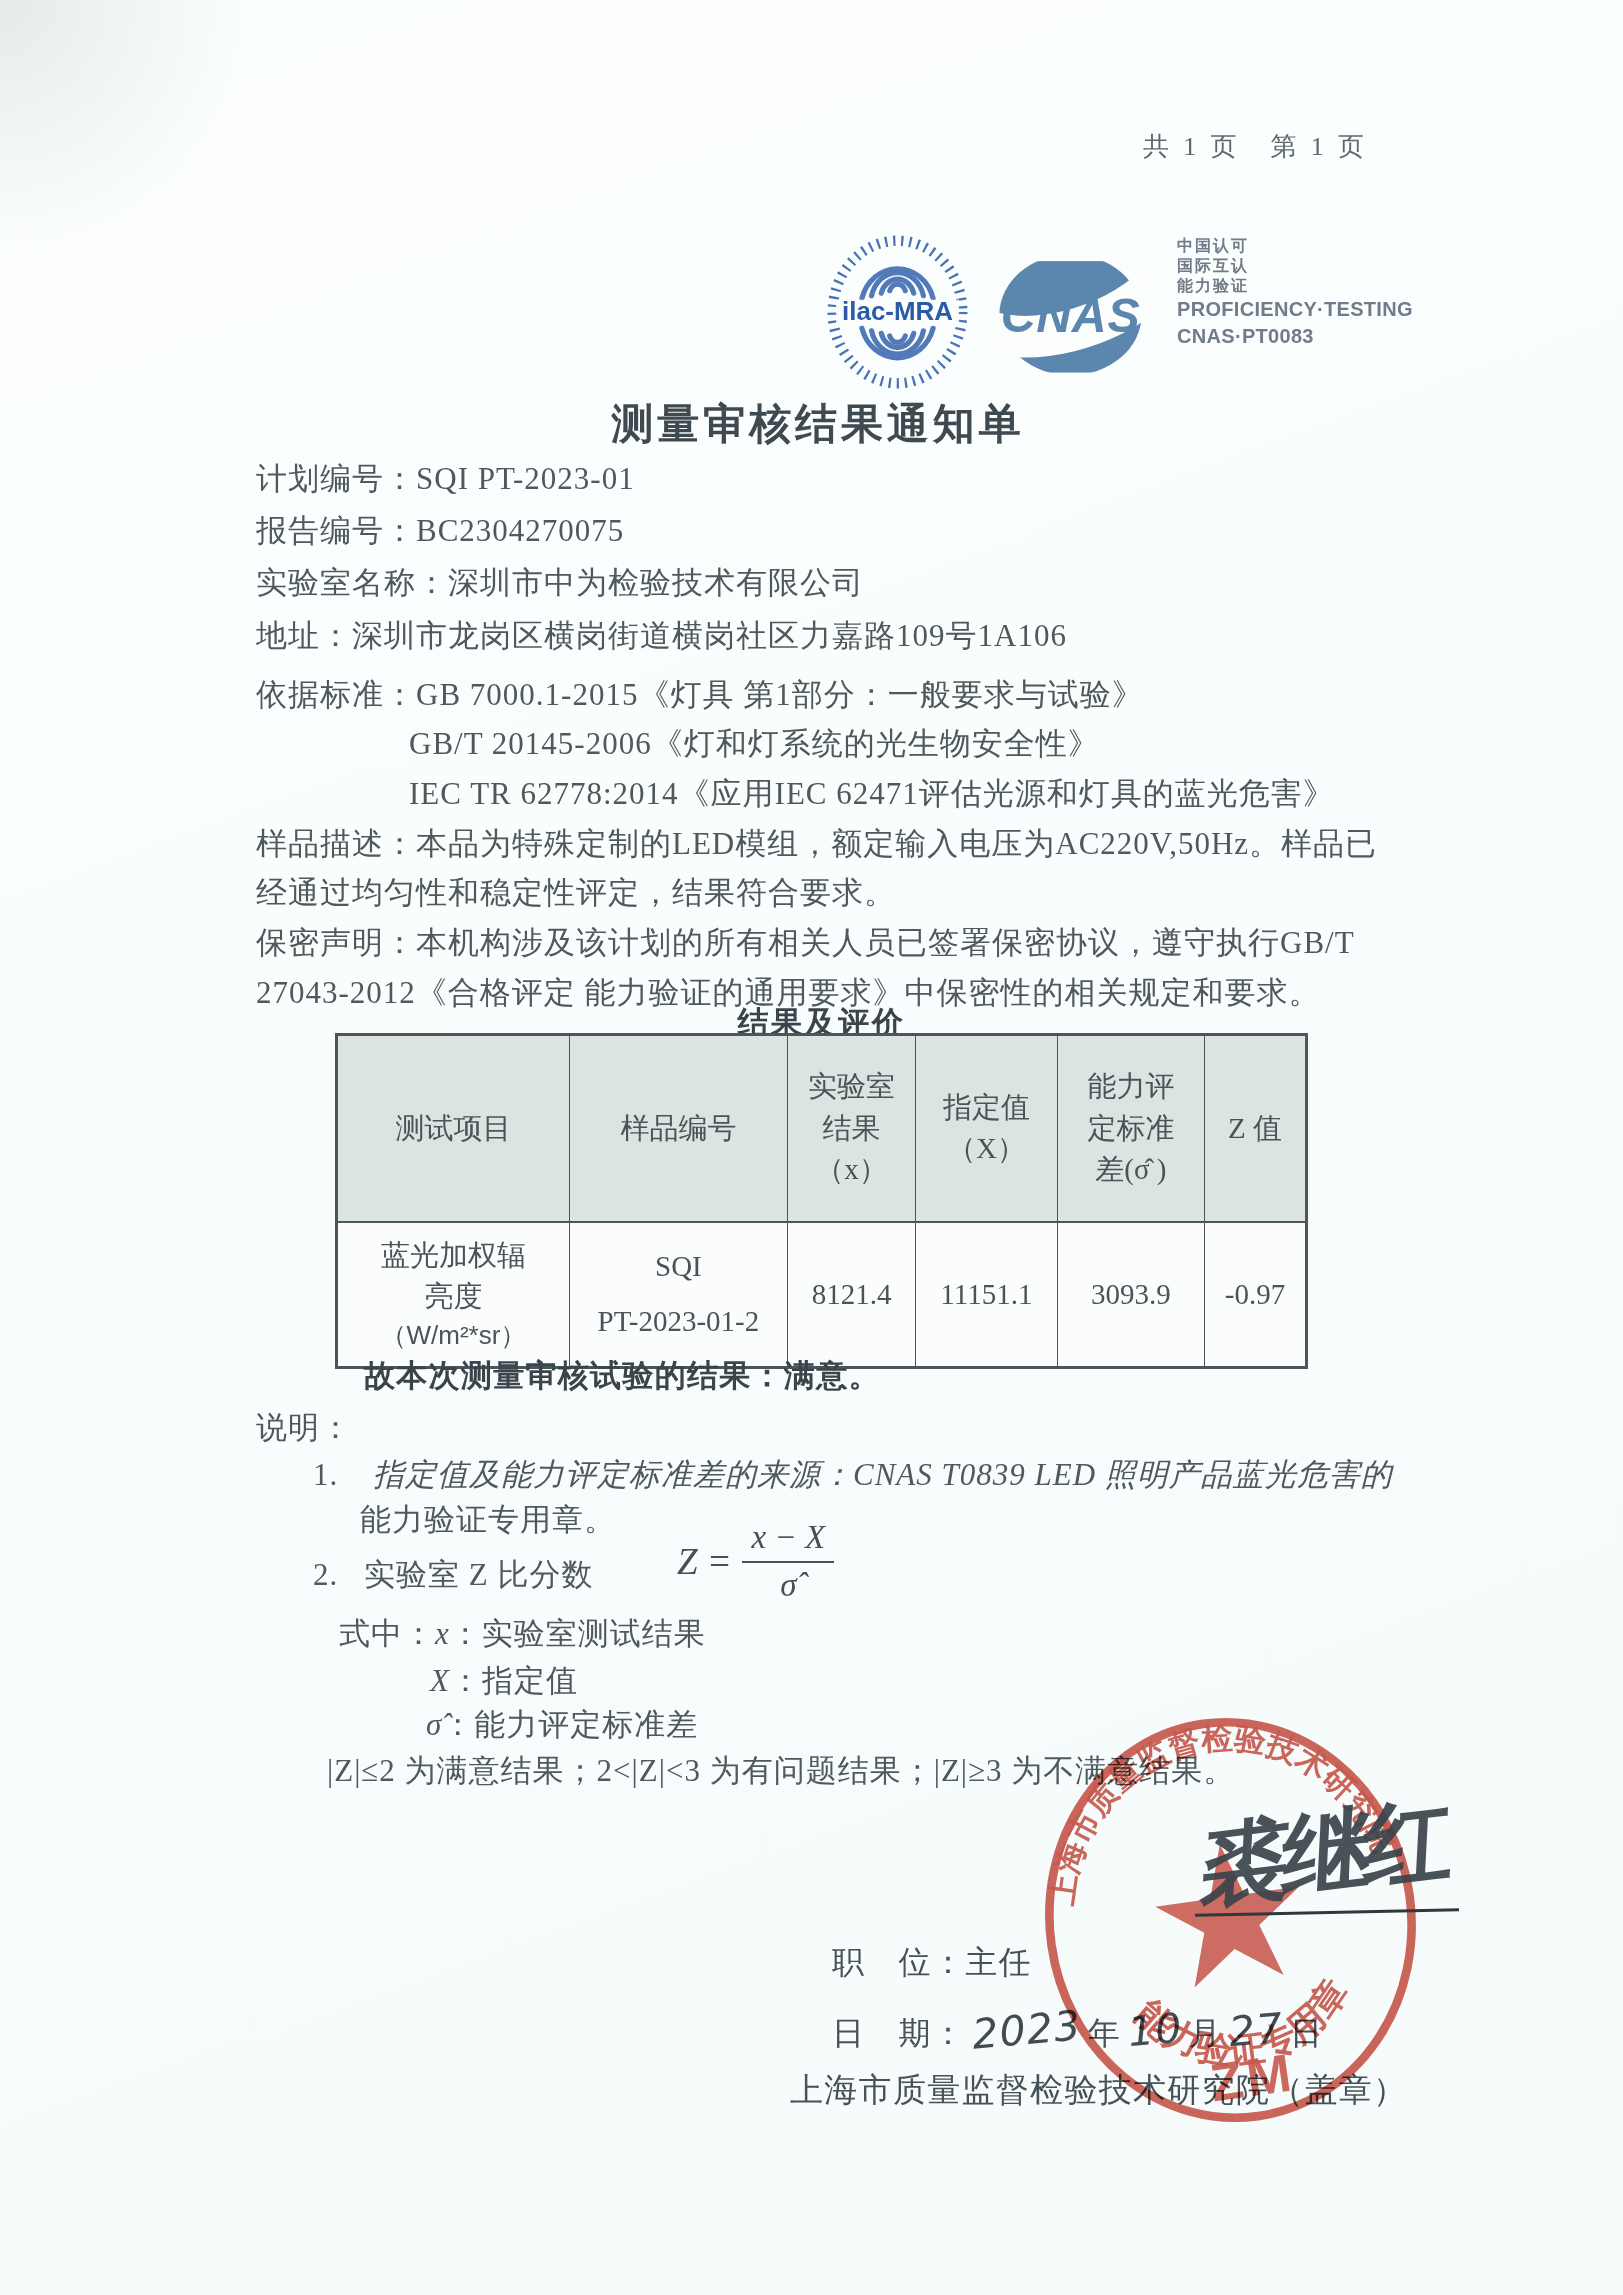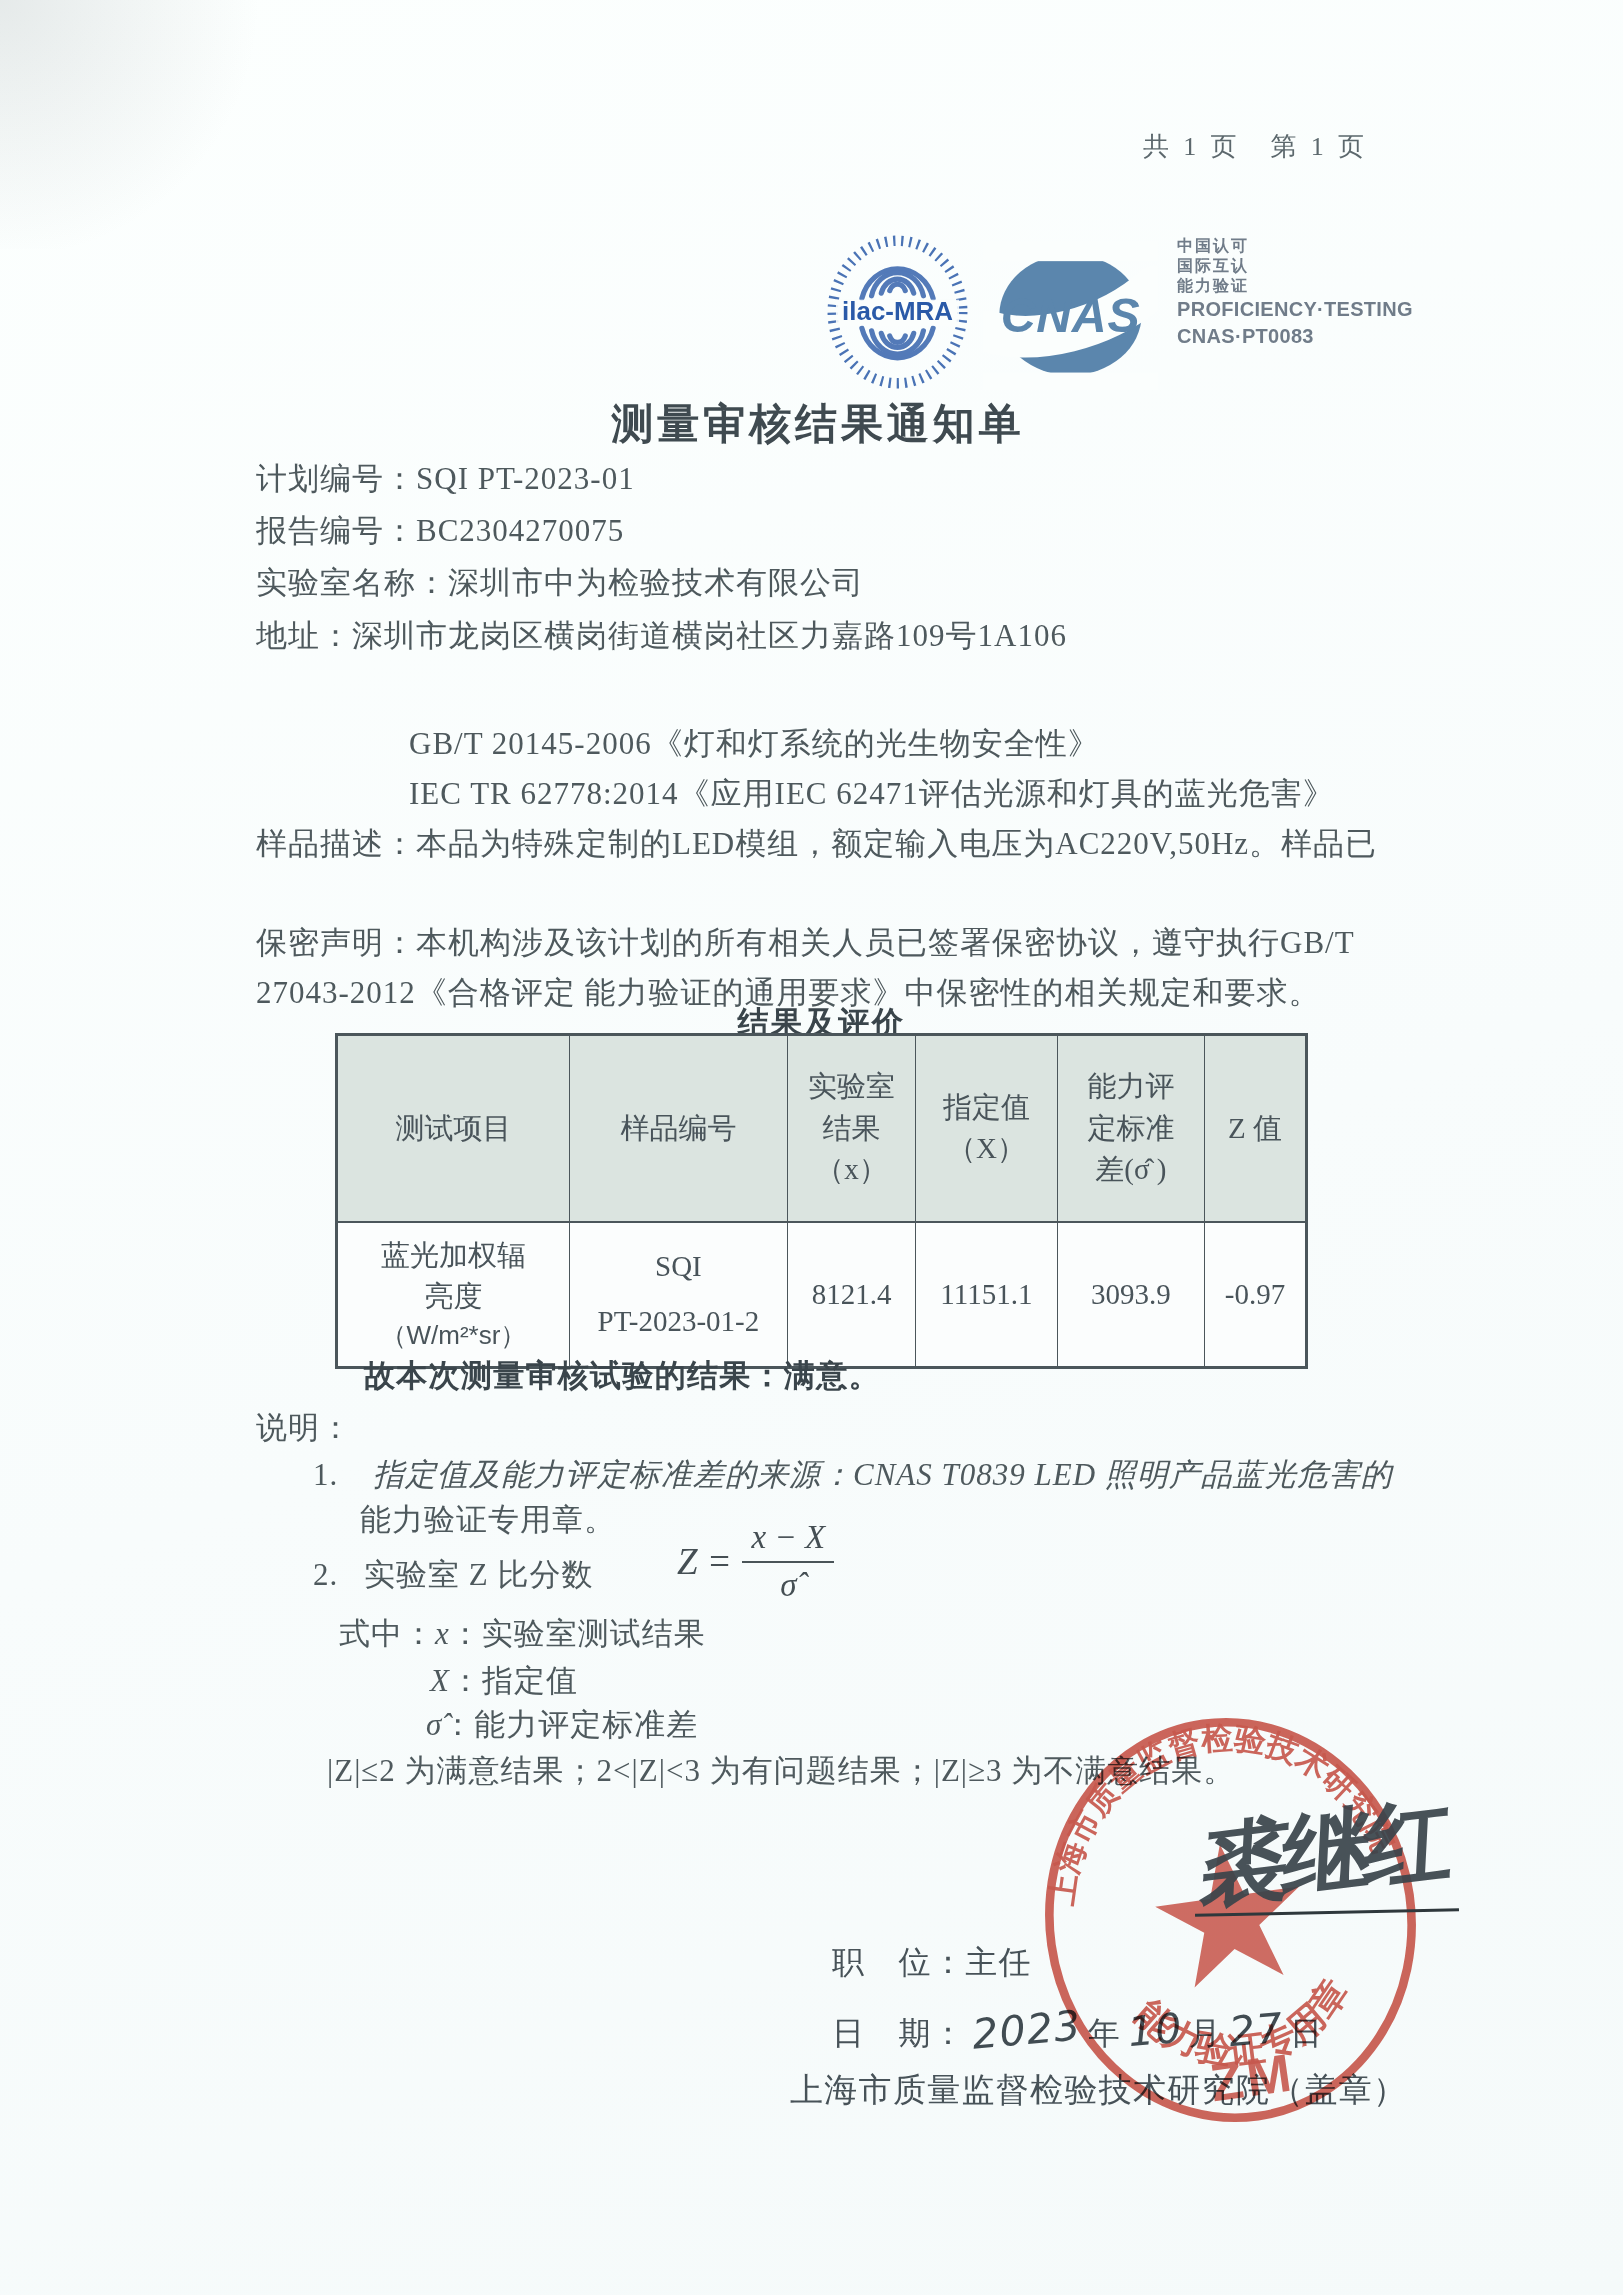--- a/index.html
+++ b/index.html
@@ -106,26 +106,30 @@
   <div class="abs body-line" style="left:256px;top:510px;">
     <span>报告编号：</span><span>BC2304270075</span>
   </div>
   <div class="abs body-line" style="left:256px;top:562px;">
     <span>实验室名称：</span><span>深圳市中为检验技术有限公司</span>
   </div>
   <div class="abs body-line" style="left:256px;top:615px;">
     <span>地址：</span><span>深圳市龙岗区横岗街道横岗社区力嘉路109号1A106</span>
   </div>
 
+  <div class="abs body-line" style="left:256px;top:674px;">
+    <span>依据标准：</span><span>GB 7000.1-2015《灯具 第1部分：一般要求与试验》</span>
+  </div>
   <div class="abs body-line" style="left:409px;top:723px;">GB/T 20145-2006《灯和灯系统的光生物安全性》</div>
   <div class="abs body-line" style="left:409px;top:773px;">IEC TR 62778:2014《应用IEC 62471评估光源和灯具的蓝光危害》</div>
 
   <div class="abs body-line" style="left:256px;top:823px;">
     <span>样品描述：</span><span>本品为特殊定制的LED模组，额定输入电压为AC220V,50Hz。样品已</span>
   </div>
+  <div class="abs body-line" style="left:256px;top:872px;">经通过均匀性和稳定性评定，结果符合要求。</div>
 
   <div class="abs body-line" style="left:256px;top:922px;">
     <span>保密声明：</span><span>本机构涉及该计划的所有相关人员已签署保密协议，遵守执行GB/T</span>
   </div>
   <div class="abs body-line" style="left:256px;top:972px;">27043-2012《合格评定 能力验证的通用要求》中保密性的相关规定和要求。</div>
 
   <div class="abs bold-line" style="left:335px;top:1002px;width:973px;text-align:center;font-size:31px;letter-spacing:2.6px;">结果及评价</div>
 
   <table class="results">
     <colgroup>

